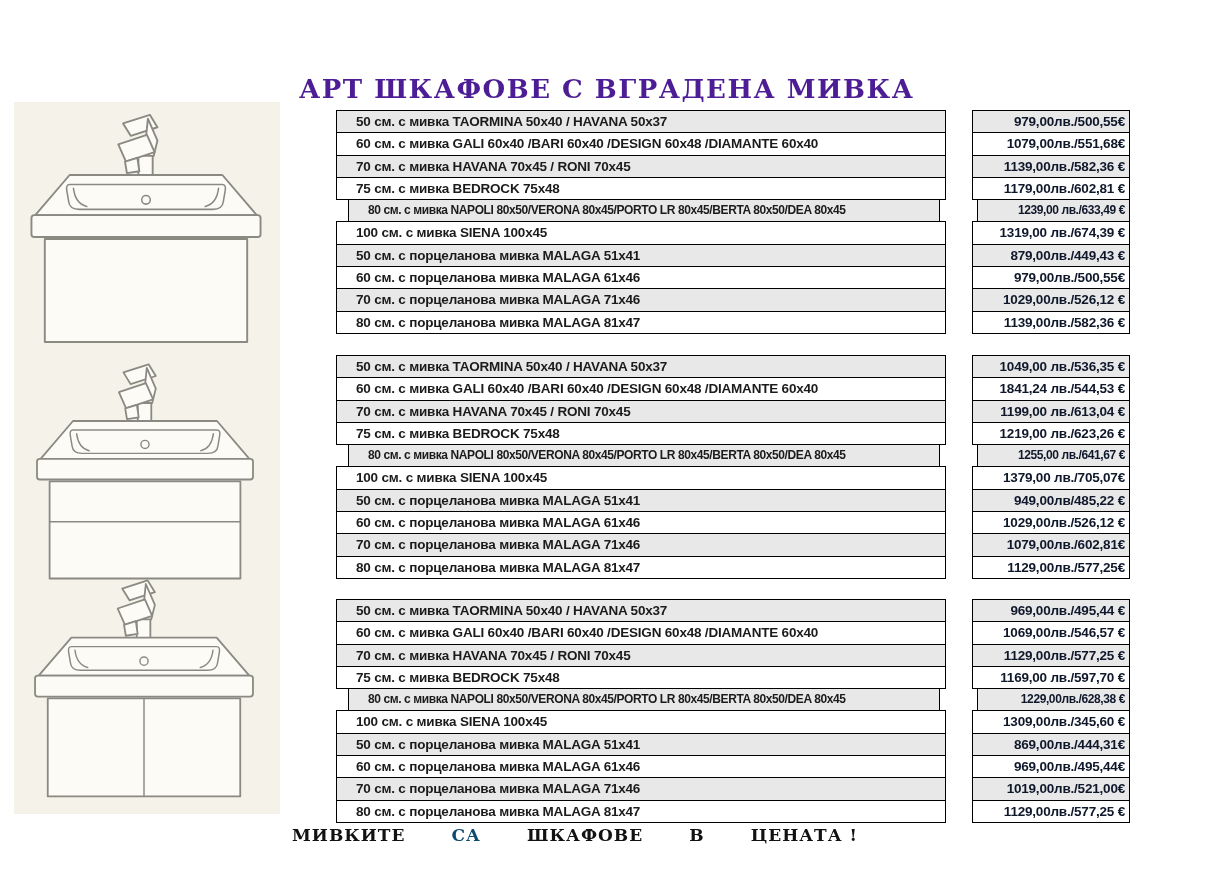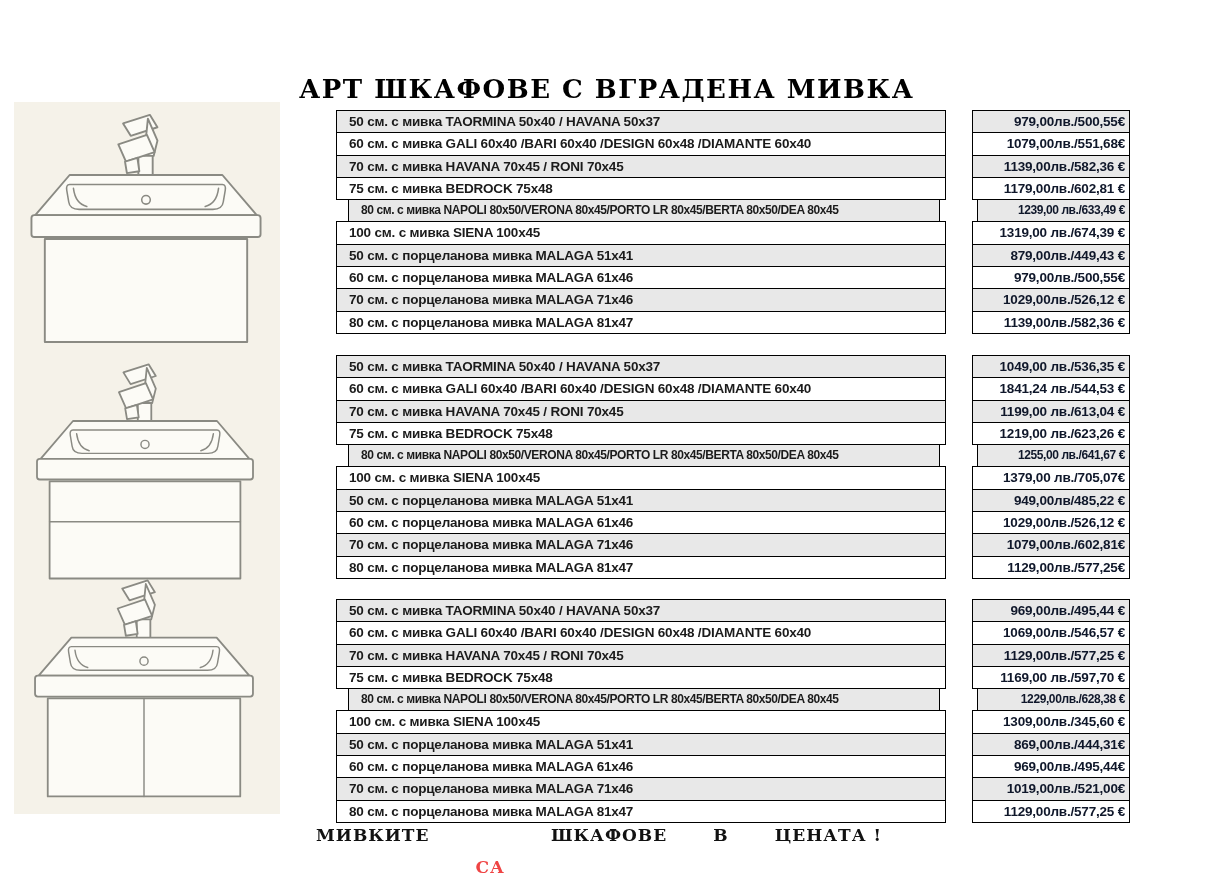--- a/index.html
+++ b/index.html
@@ -5,40 +5,40 @@
   html,body{margin:0;padding:0;background:#ffffff;}
   .page{position:relative;width:1205px;height:887px;background:#ffffff;overflow:hidden;
         font-family:"Liberation Sans",sans-serif;}
   
   .panel{position:absolute;left:14px;top:102px;width:266px;height:712px;background:#f5f2e9;}
   .cab{position:absolute;}
   .cab svg{display:block;}
   
   .title{position:absolute;left:299px;top:74px;margin:0;
          font-family:"DejaVu Serif","Liberation Serif",serif;
-         font-size:26px;font-weight:bold;letter-spacing:1.5px;color:#000000;white-space:nowrap;}
+         font-size:26px;font-weight:bold;letter-spacing:1.5px;color:#4c1d95;white-space:nowrap;}
   
   .ptable{position:absolute;left:336px;width:794px;}
   .t1{top:110px;} .t2{top:355px;} .t3{top:599px;}
   .trow{display:flex;align-items:stretch;}
   .trow + .trow{margin-top:-1px;align-items:center;}
   .cell{box-sizing:border-box;border:1px solid #000;height:23.3px;background:#ffffff;
         font-size:13.5px;font-weight:bold;color:#1b1b1b;line-height:21px;
         letter-spacing:-0.2px;white-space:nowrap;overflow:hidden;}
-  .desc{width:610px;padding-left:12px;}
+  .desc{width:610px;padding-left:19px;}
   .gutter{width:26px;background:transparent;}
   .price{width:158px;text-align:right;padding-right:4px;color:#0f172a;}
   .cell.small{font-size:12px;letter-spacing:-0.4px;margin-left:12px;}
   .shaded .cell{background:#e8e8e8;}
   
-  .footer{position:absolute;left:316px;top:825px;width:566px;display:flex;
+  .footer{position:absolute;left:292px;top:825px;width:566px;display:flex;
           justify-content:space-between;
           font-family:"DejaVu Serif","Liberation Serif",serif;
           font-size:17px;font-weight:bold;letter-spacing:1px;color:#121212;}
-  .footer .red{color:#ef4444;margin-top:32px;}
+  .footer .red{color:#0c4a6e;}
   .line{stroke:#8a8a83;fill:#fcfbf6;stroke-width:2;stroke-linejoin:round;stroke-linecap:round;}
   .thin{stroke:#8a8a83;fill:none;stroke-width:1.6;stroke-linejoin:round;stroke-linecap:round;}
 </style>
 </head>
 <body>
 
 <div class="page">
 
   <div class="panel">
 

